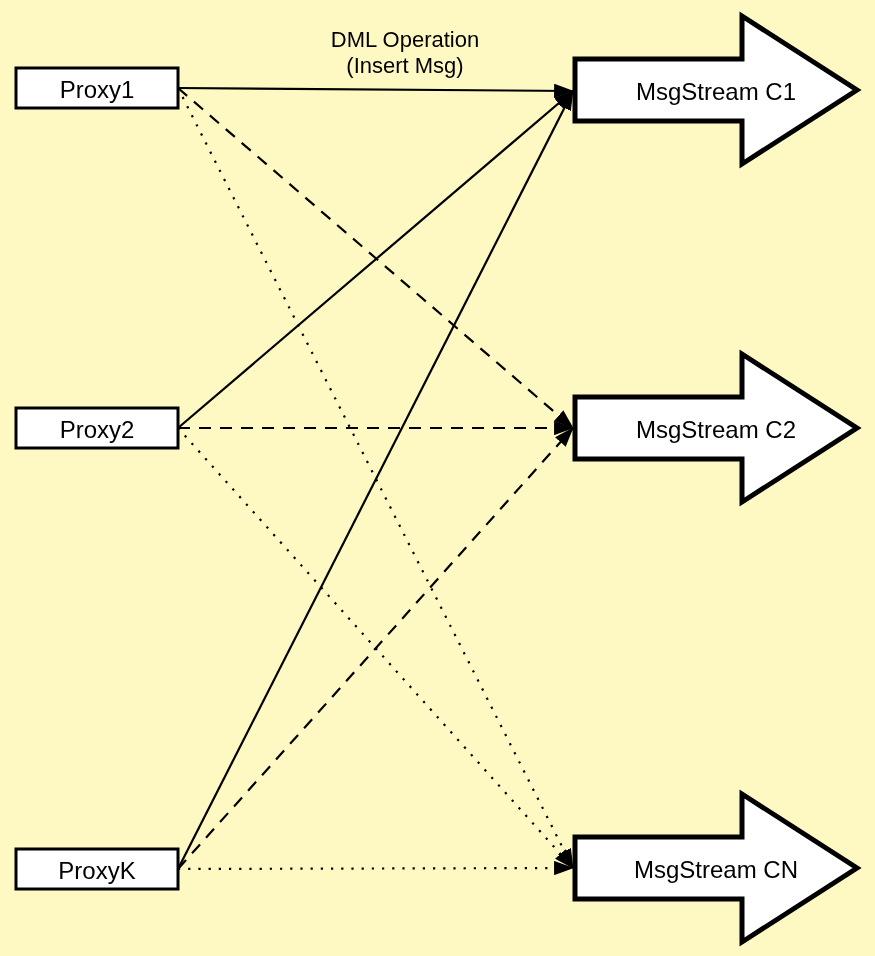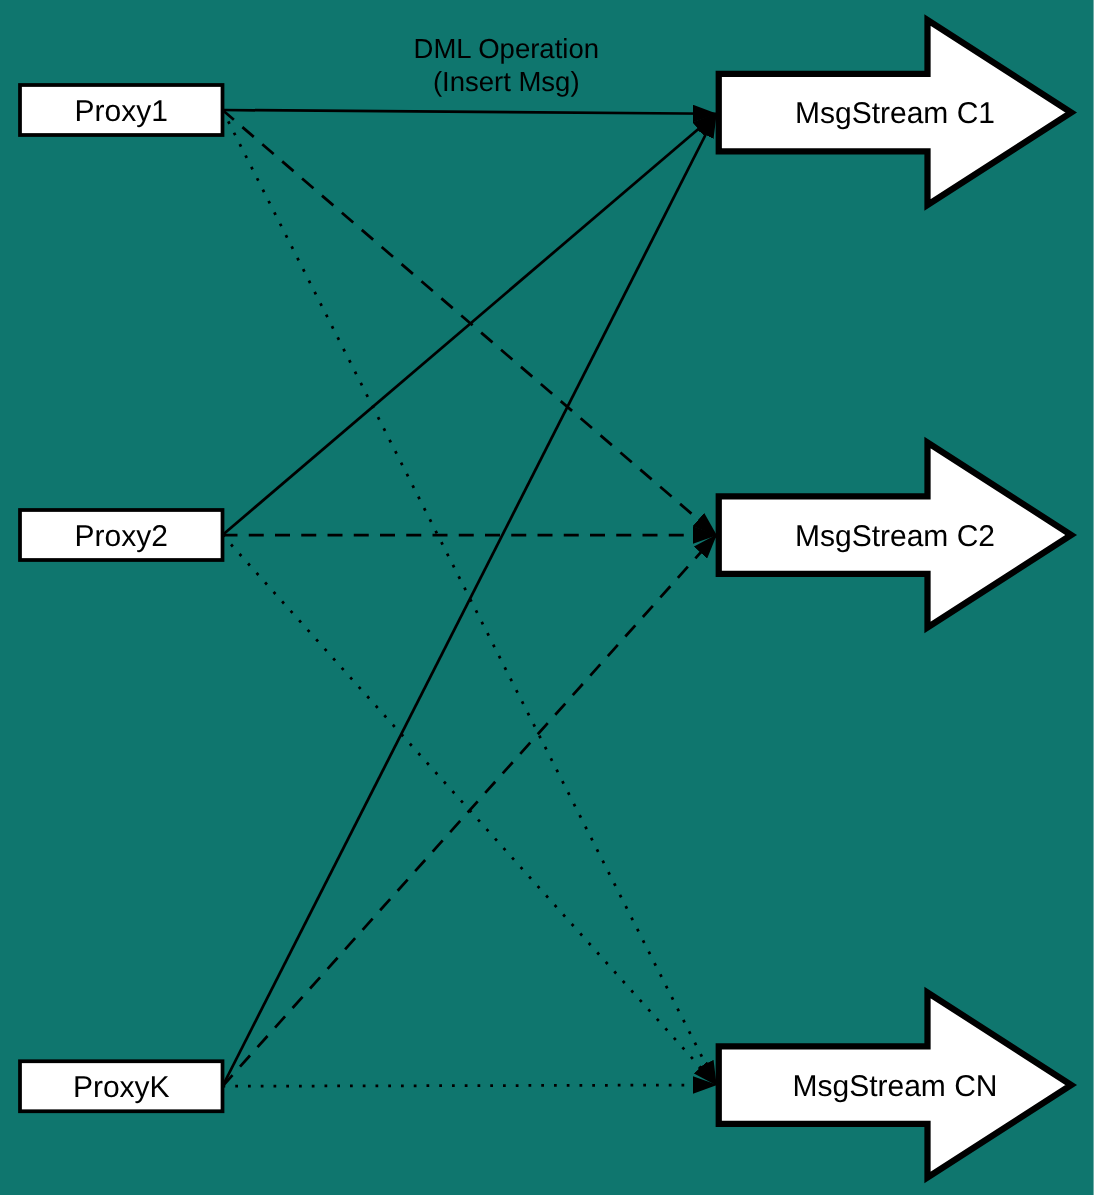--- a/index.html
+++ b/index.html
@@ -5,21 +5,21 @@
   html, body {
     margin: 0;
     padding: 0;
     background: #ffffff;
     font-family: "Liberation Sans", sans-serif;
   }
   .canvas-wrap {
     position: relative;
     width: 875px;
     height: 956px;
-    background: #0f766e;
+    background: #fef9c3;
     overflow: hidden;
   }
   svg { display: block; }
   .node-rect {
     fill: #ffffff;
     stroke: #000000;
     stroke-width: 3;
   }
   .arrow-shape {
     fill: #ffffff;

